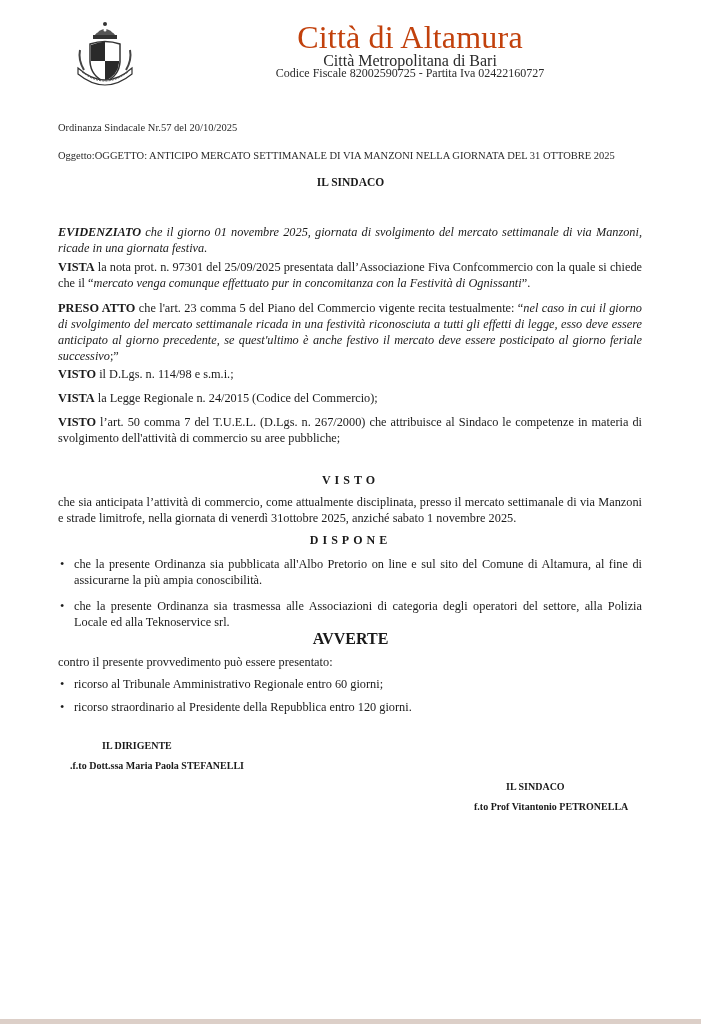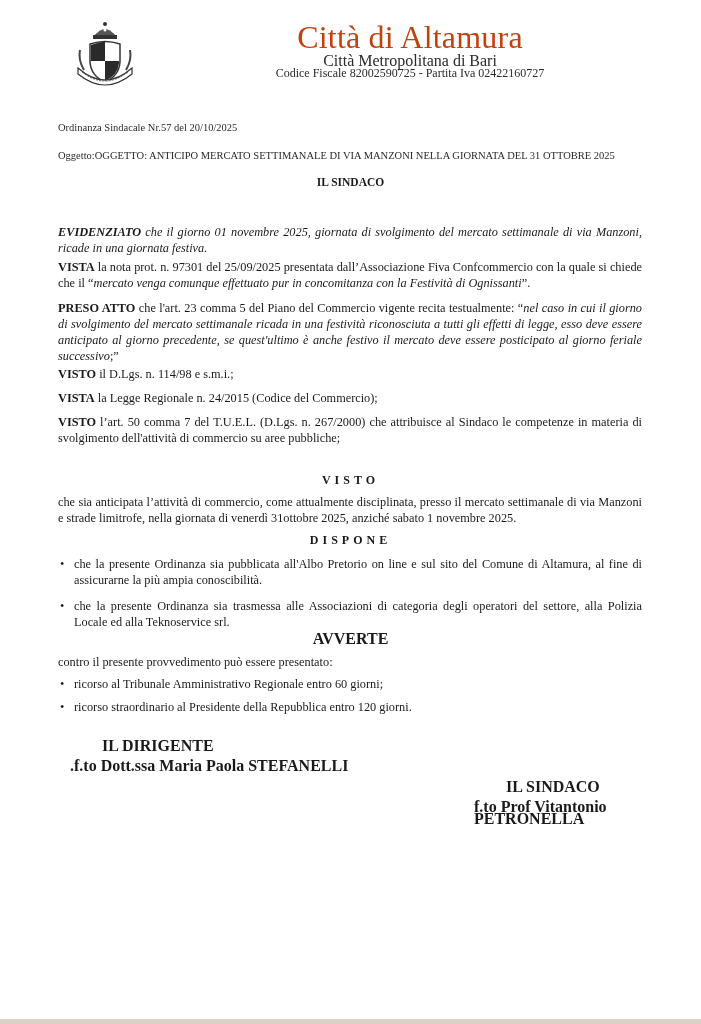--- a/index.html
+++ b/index.html
@@ -35,21 +35,21 @@
   .p-ordina { top: 494px; }
   .p-contro { top: 654px; }
 
   .bullets { position: absolute; left: 58px; width: 584px; margin: 0; padding: 0; list-style: none; font-size: 12.3px; line-height: 16px; }
   .bullets li { position: relative; padding-left: 16px; text-align: justify; margin-bottom: 10px; }
   .bullets li .dot { position: absolute; left: 2px; top: 0; }
   .b-dispone { top: 556px; }
   .b-avverte { top: 676px; }
   .b-avverte li { margin-bottom: 7px; }
 
-  .sig { position: absolute; font-weight: bold; font-size: 16px; line-height: 12px; }
+  .sig { position: absolute; font-weight: bold; font-size: 10px; line-height: 12px; }
   .sig-dir-title { left: 102px; top: 740px; }
   .sig-dir-name { left: 70px; top: 760px; }
   .sig-sin-title { left: 506px; top: 781px; }
   .sig-sin-name { left: 474px; top: 801px; }
 
   .bottom-band { position: absolute; left: 0; top: 1019px; width: 701px; height: 5px; background: #dccfc8; }
 </style>
 </head>
 <body>
 

